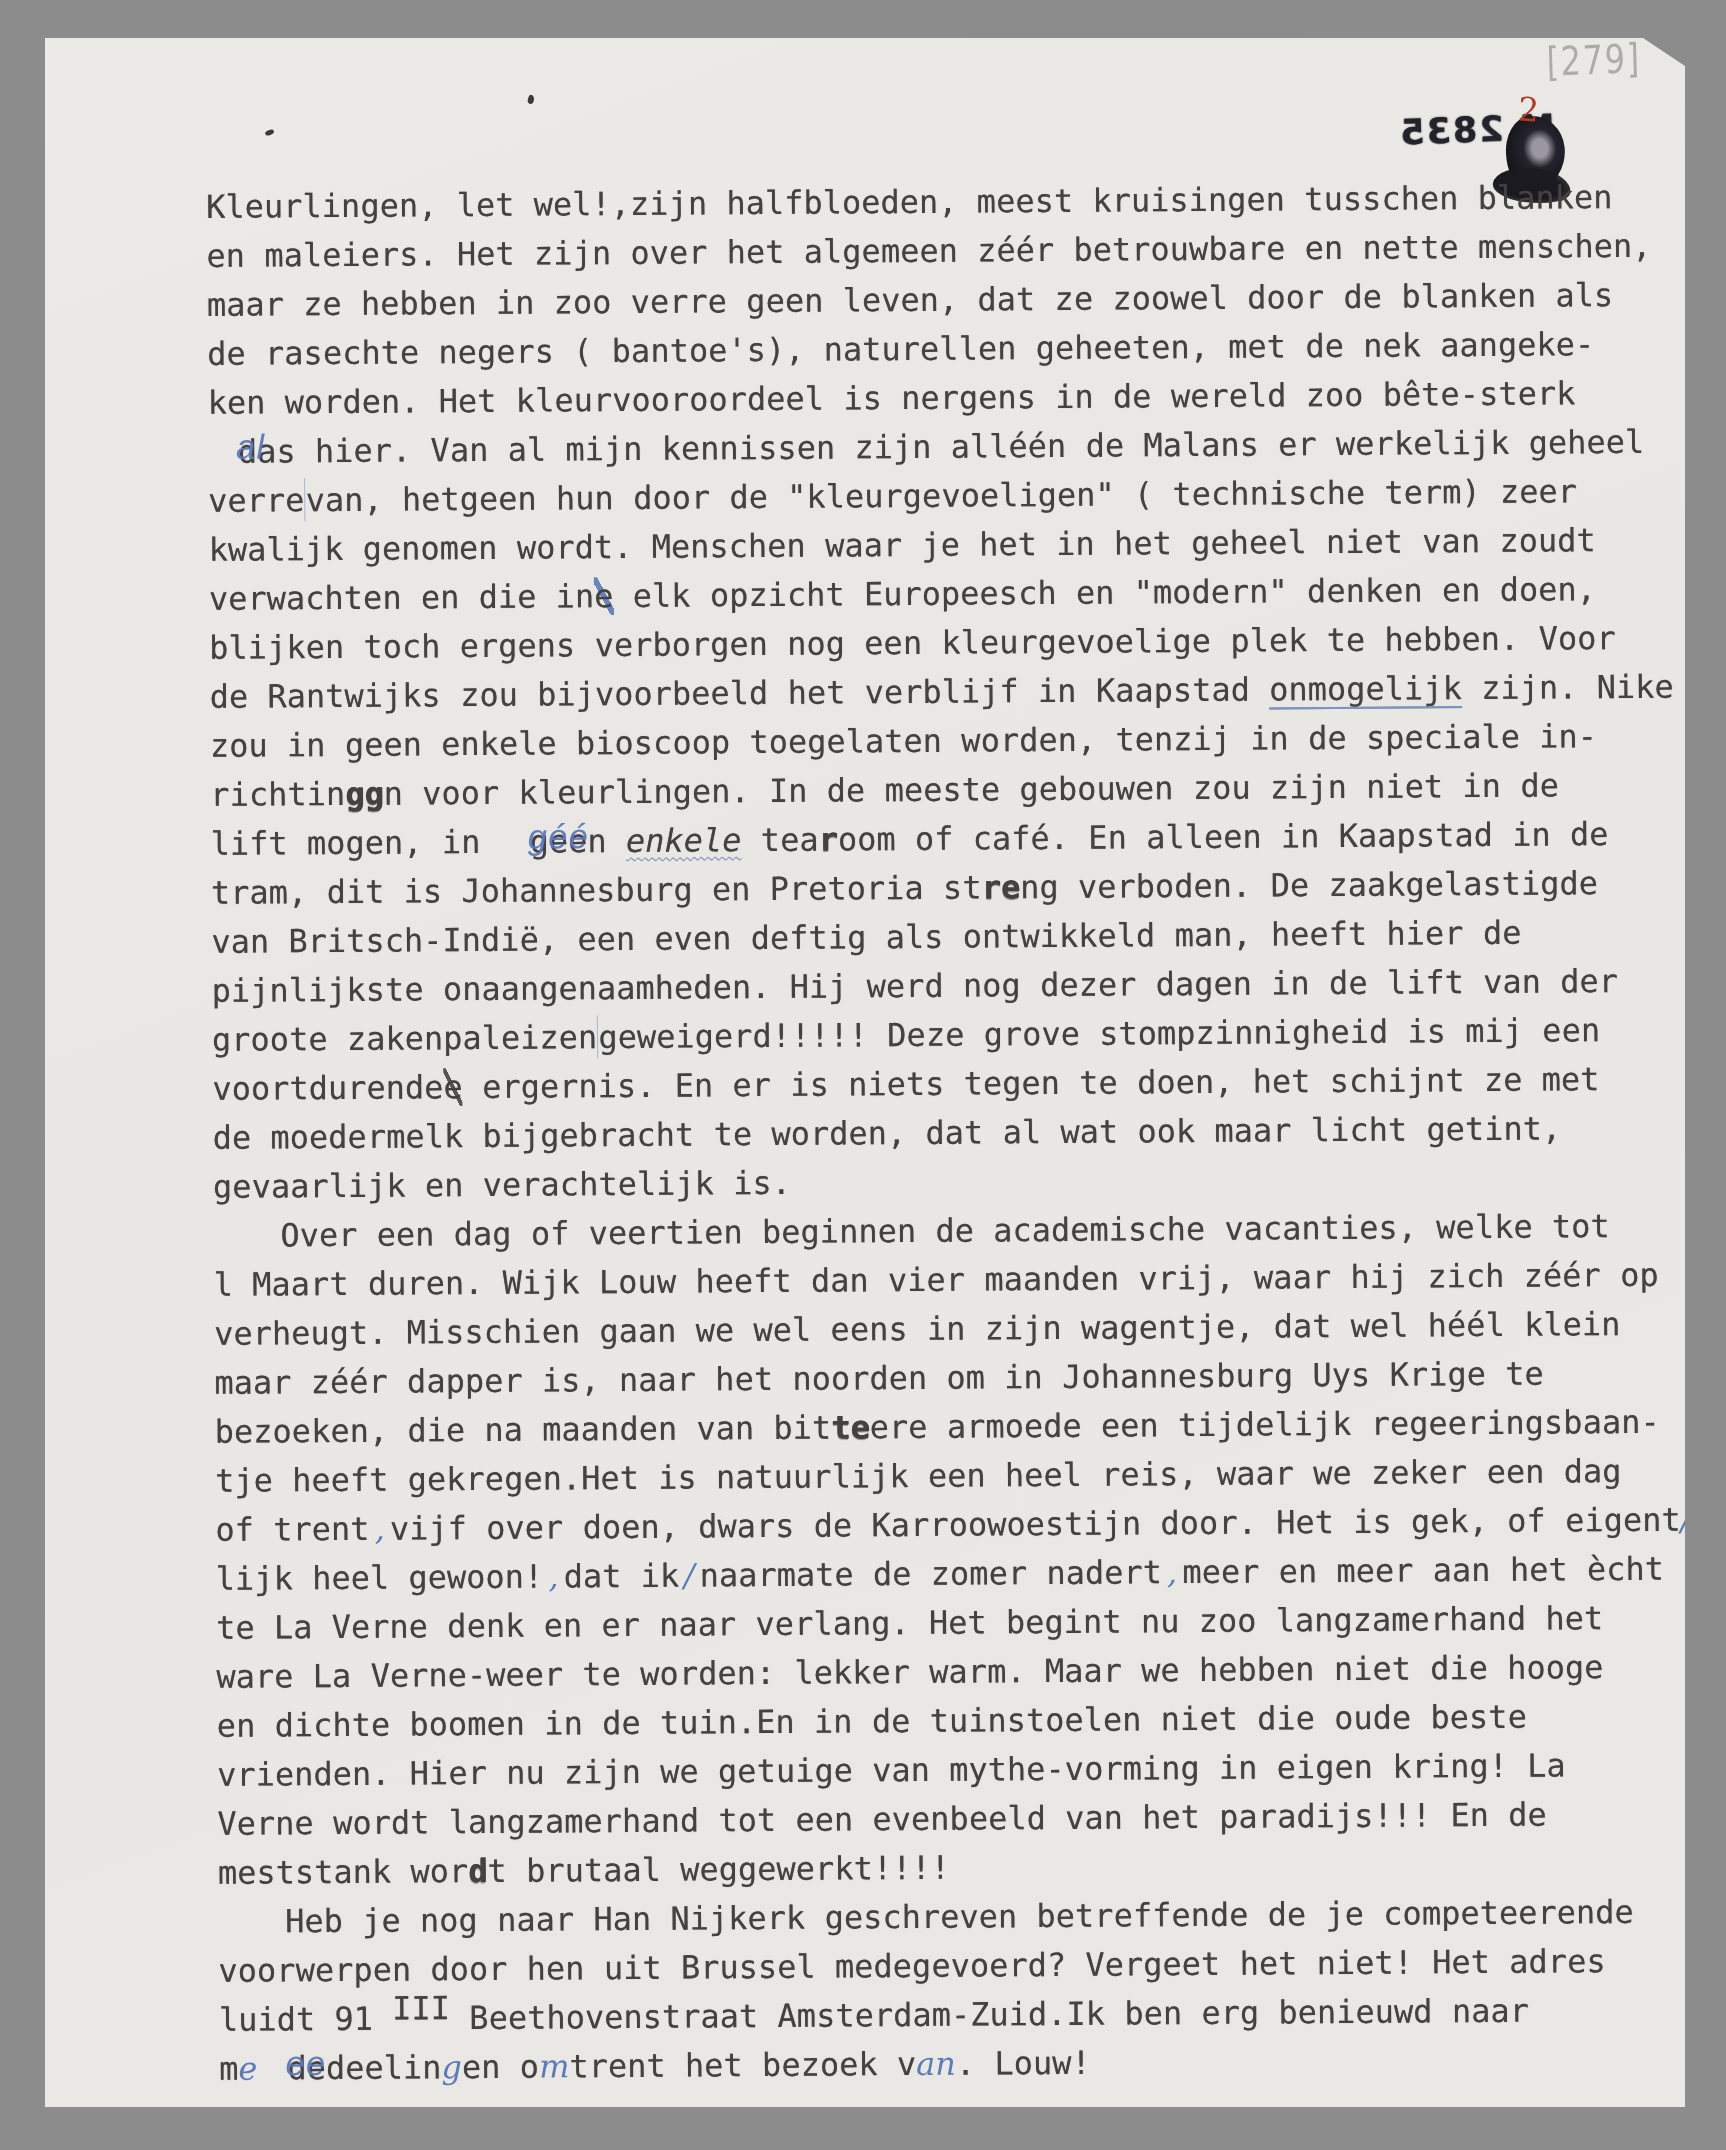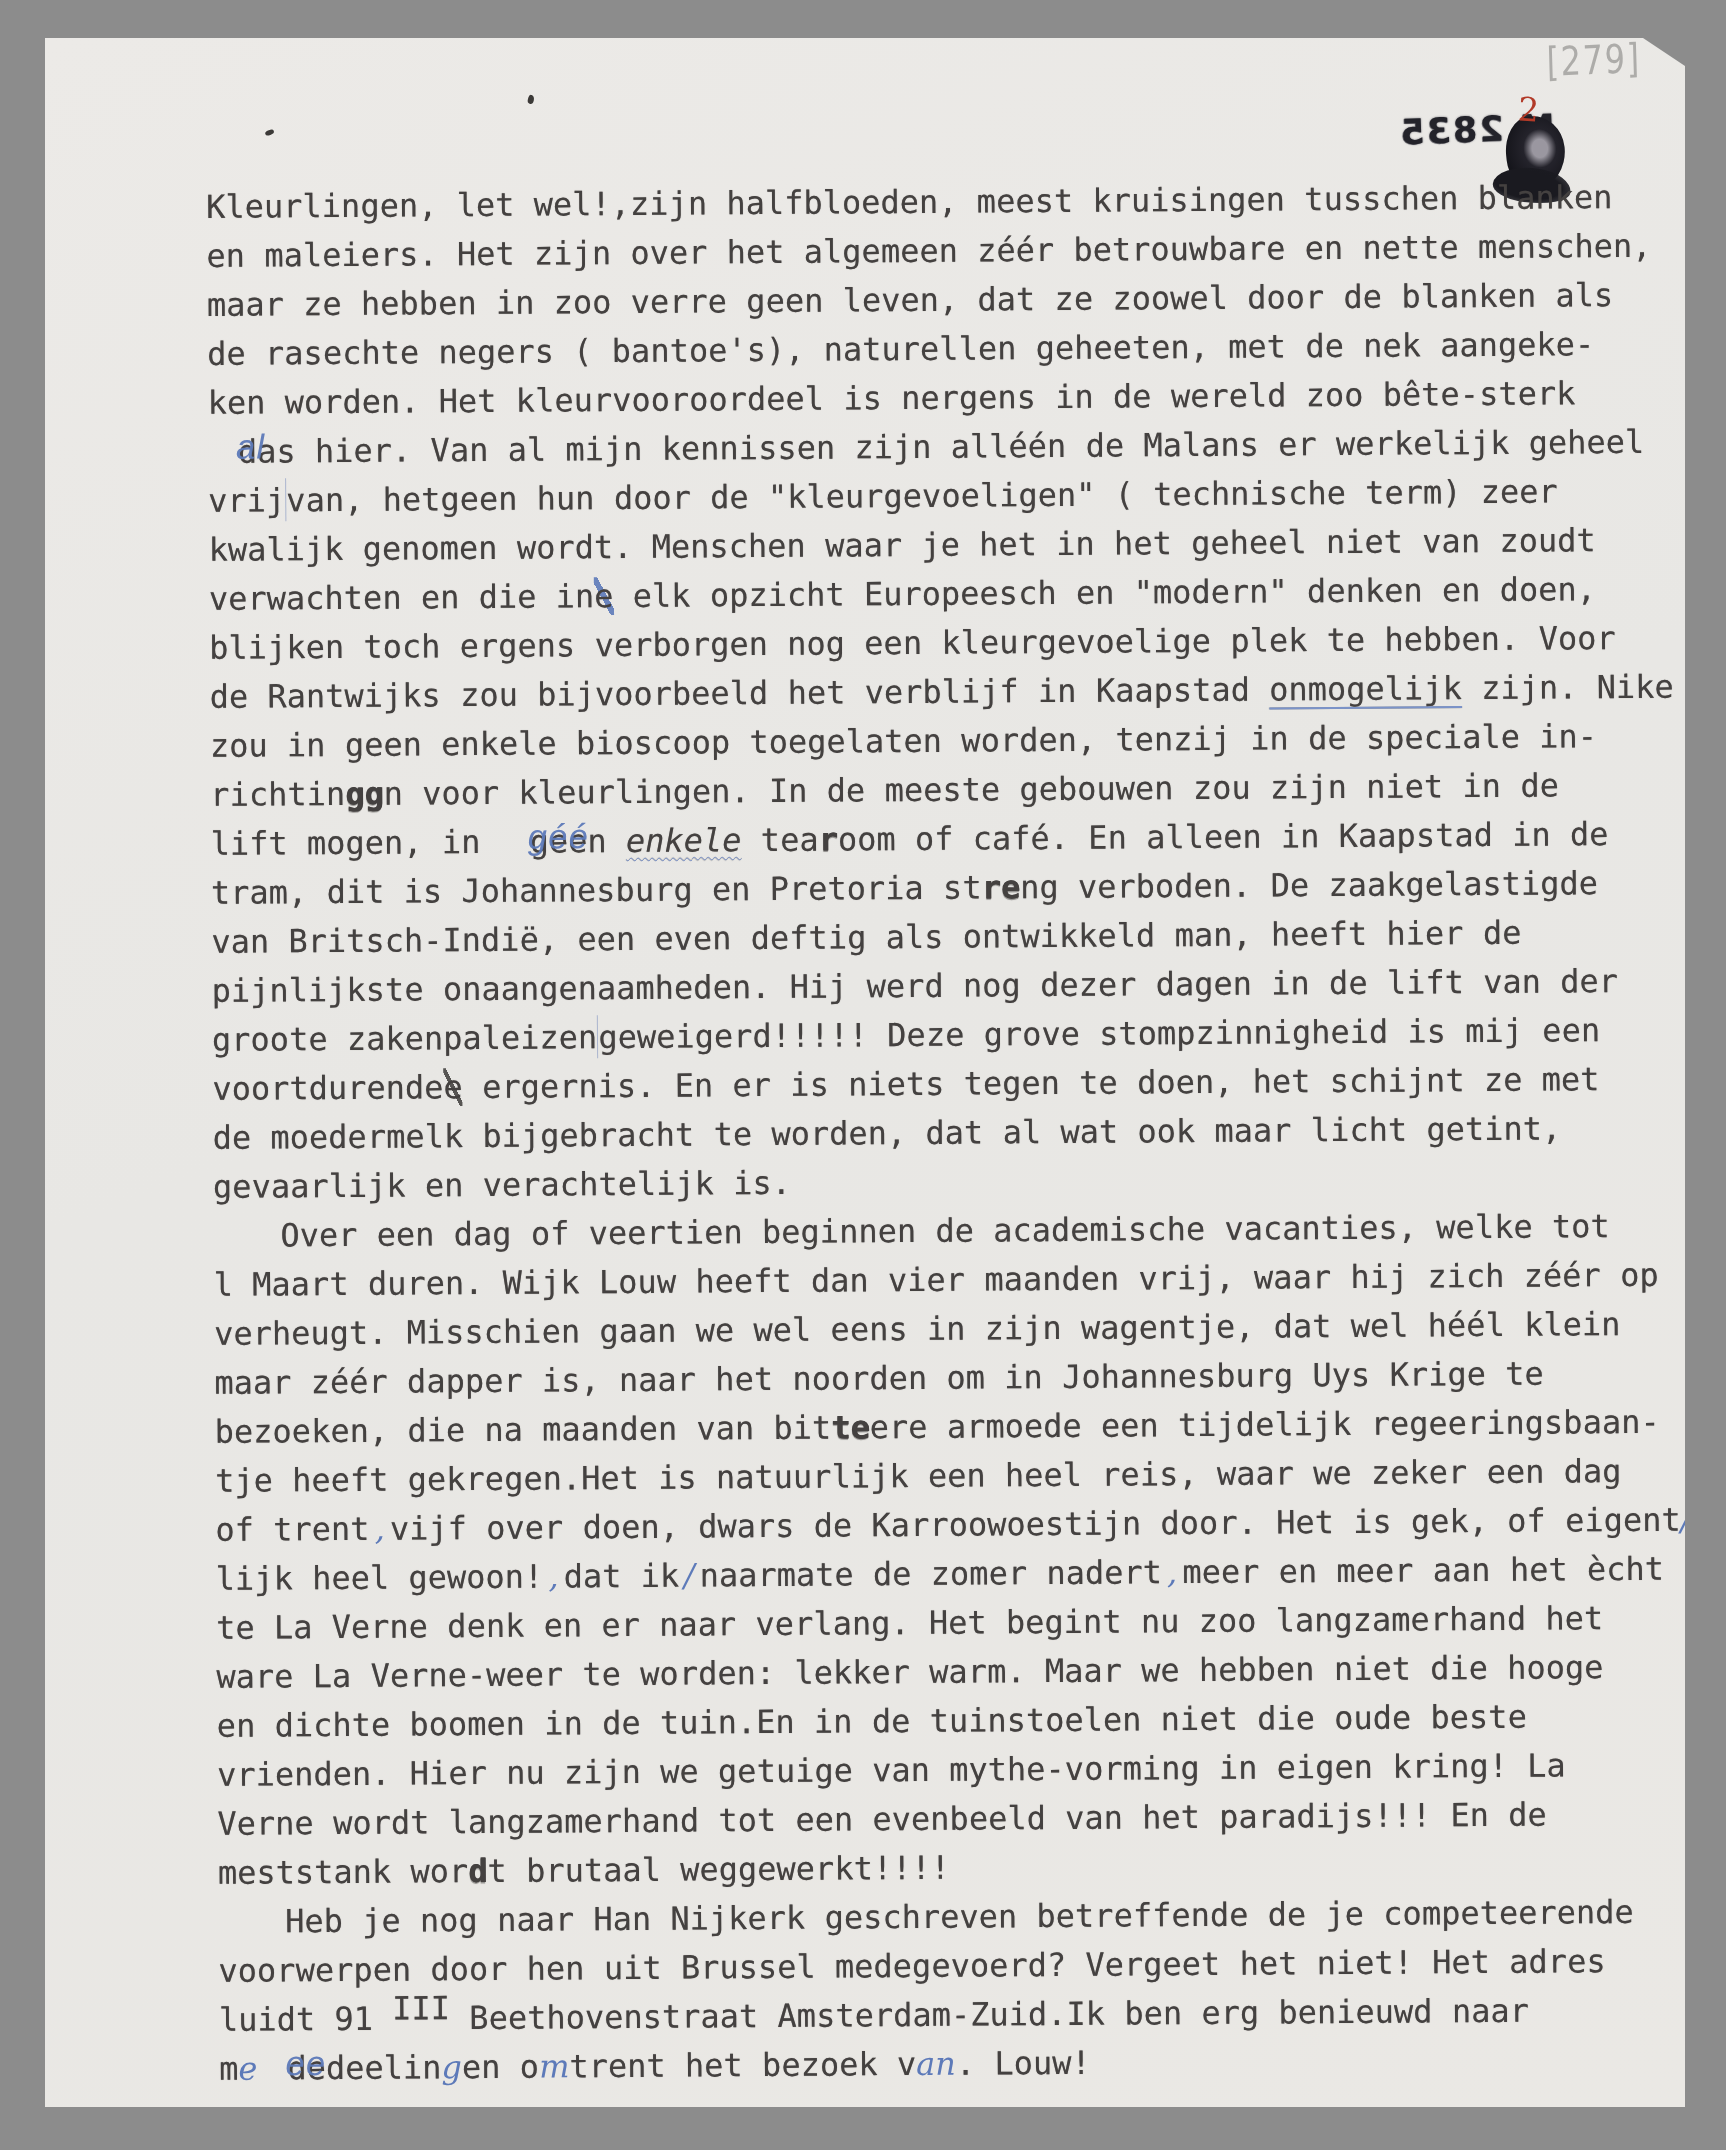--- a/index.html
+++ b/index.html
@@ -105,21 +105,21 @@
   <div class="red-two">2</div>
   <div class="speck s1"></div>
   <div class="speck s2"></div>
   <div class="letter">
       <div class="line"><span>Kleurlingen, let wel!,zijn halfbloeden, meest kruisingen tusschen blanken</span></div>
       <div class="line"><span>en maleiers. Het zijn over het algemeen zéér betrouwbare en nette menschen,</span></div>
       <div class="line"><span>maar ze hebben in zoo verre geen leven, dat ze zoowel door de blanken als</span></div>
       <div class="line"><span>de rasechte negers ( bantoe's), naturellen geheeten, met de nek aangeke-</span></div>
       <div class="line"><span>ken worden. Het kleurvooroordeel is nergens in de wereld zoo bête-sterk</span></div>
       <div class="line"><span class="ovl"><span>das</span><span class="over-blue">al</span></span><span> hier. Van al mijn kennissen zijn alléén de Malans er werkelijk geheel</span></div>
-      <div class="line"><span>vrij</span><span class="vline"></span><span>van, hetgeen hun door de "kleurgevoeligen" ( technische term) zeer</span></div>
+      <div class="line"><span>verre</span><span class="vline"></span><span>van, hetgeen hun door de "kleurgevoeligen" ( technische term) zeer</span></div>
       <div class="line"><span>kwalijk genomen wordt. Menschen waar je het in het geheel niet van zoudt</span></div>
       <div class="line"><span>verwachten en die in</span><span class="slash-blue">e</span><span> elk opzicht Europeesch en "modern" denken en doen,</span></div>
       <div class="line"><span>blijken toch ergens verborgen nog een kleurgevoelige plek te hebben. Voor</span></div>
       <div class="line"><span>de Rantwijks zou bijvoorbeeld het verblijf in Kaapstad </span><span class="ub">onmogelijk</span><span> zijn. Nike</span></div>
       <div class="line"><span>zou in geen enkele bioscoop toegelaten worden, tenzij in de speciale in-</span></div>
       <div class="line"><span>richtin</span><span class="bold">gg</span><span>n voor kleurlingen. In de meeste gebouwen zou zijn niet in de</span></div>
       <div class="line"><span>lift mogen, in </span><span class="ovl"><span>geen</span><span class="over-blue">géé</span></span><span> </span><span class="wavy">enkele</span><span> tea</span><span class="bold">r</span><span>oom of café. En alleen in Kaapstad in de</span></div>
       <div class="line"><span>tram, dit is Johannesburg en Pretoria st</span><span class="bold">re</span><span>ng verboden. De zaakgelastigde</span></div>
       <div class="line"><span>van Britsch-Indië, een even deftig als ontwikkeld man, heeft hier de</span></div>
       <div class="line"><span>pijnlijkste onaangenaamheden. Hij werd nog dezer dagen in de lift van der</span></div>

